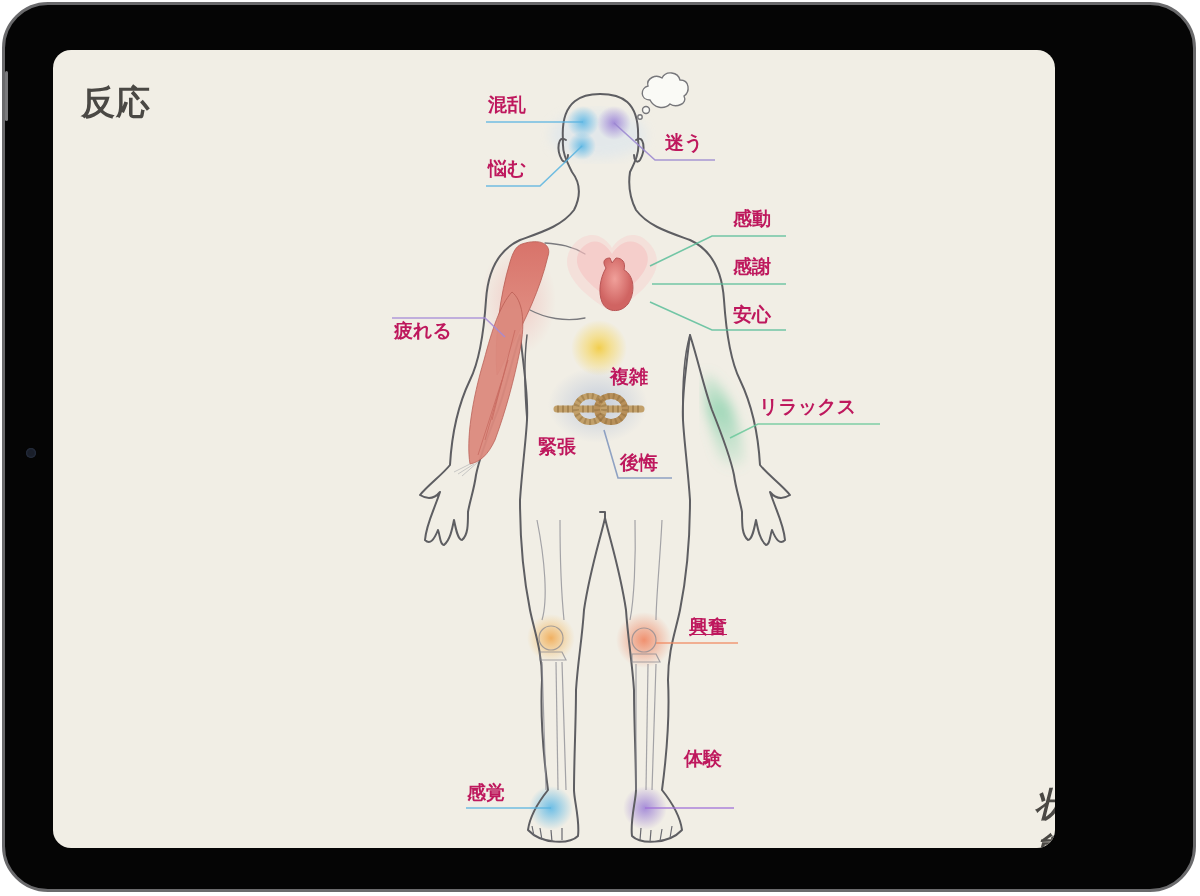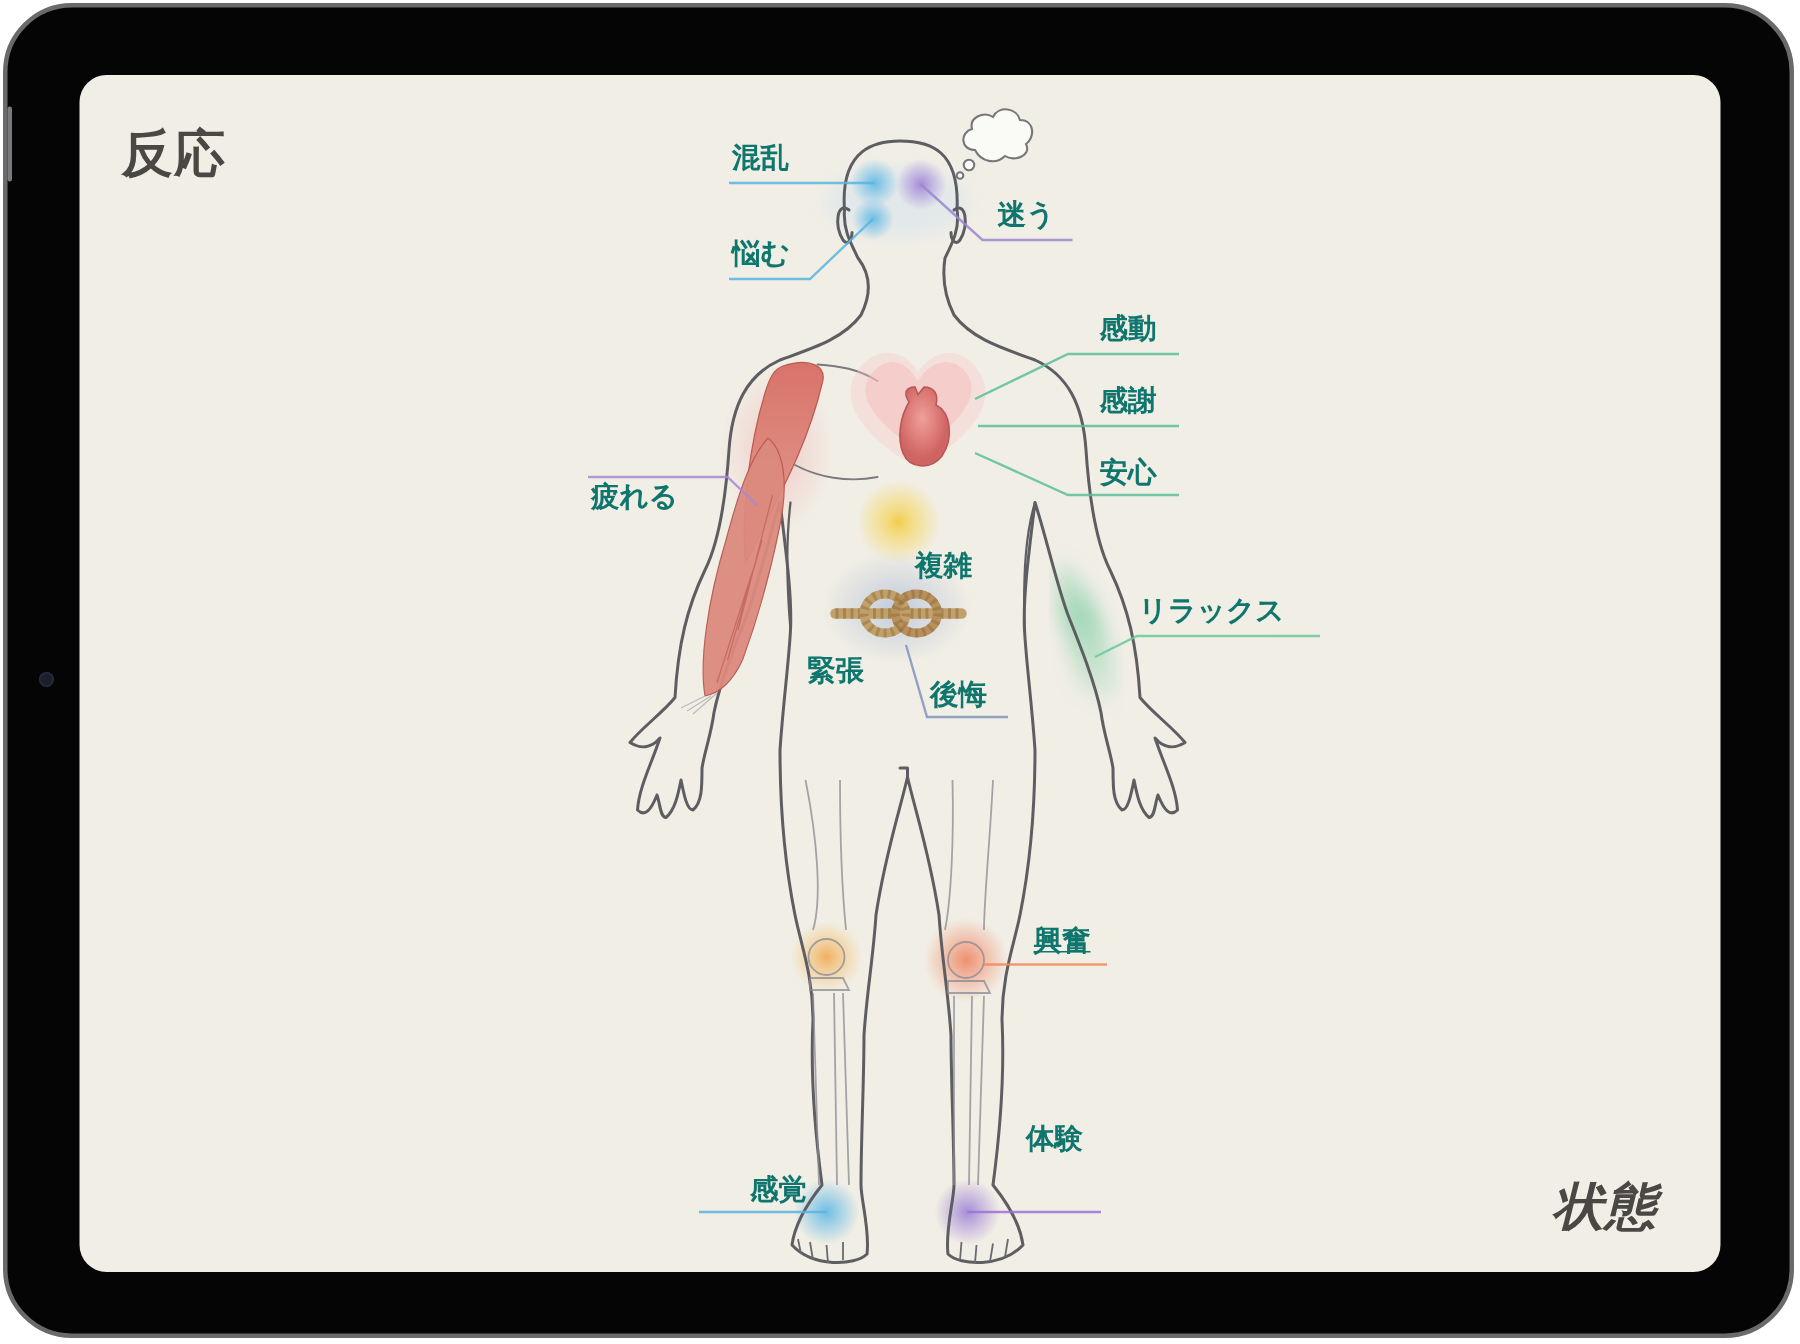--- a/index.html
+++ b/index.html
@@ -1,22 +1,22 @@
 <!DOCTYPE html>
 <html><head>
 <meta charset="utf-8">
 <style>
   html, body { margin:0; padding:0; background:#ffffff; }
   body { width:1200px; height:896px; position:relative; overflow:hidden; font-family:"DejaVu Sans", sans-serif; }
   .device { position:absolute; left:2px; top:2px; width:1194px; height:890px; background:#050505; border-radius:46px; border:3px solid #6a6a6c; box-sizing:border-box; }
   .side-btn { position:absolute; left:0; top:66px; width:3px; height:50px; background:#7a7a7c; border-radius:2px; }
   .camera { position:absolute; left:21px; top:443px; width:10px; height:10px; border-radius:50%; background:#1a1f2a; box-shadow:inset 0 0 2px #3a4660; }
-  .screen { position:absolute; left:53px; top:50px; width:1094px; height:798px; background:#f1eee5; border-radius:18px; overflow:hidden; }
+  .screen { position:absolute; left:53px; top:50px; width:1002px; height:798px; background:#f1eee5; border-radius:18px; overflow:hidden; }
   .corner-title { position:absolute; font-family:"DejaVu Sans", sans-serif; font-weight:bold; font-size:34px; color:#4a4844; letter-spacing:1px; }
-  .label { position:absolute; font-family:"DejaVu Sans", sans-serif; font-weight:bold; font-size:19px; color:#0f766e; white-space:nowrap; }
+  .label { position:absolute; font-family:"DejaVu Sans", sans-serif; font-weight:bold; font-size:19px; color:#be185d; white-space:nowrap; }
   svg.fig { position:absolute; left:0; top:0; }
 </style>
 </head>
 <body>
 
 <div class="device">
   <div class="side-btn"></div>
   <div class="camera"></div>
 </div>
 
@@ -200,15 +200,15 @@
   <div class="label" style="left:612px; top:80px;">迷う</div>
   <div class="label" style="left:680px; top:156px;">感動</div>
   <div class="label" style="left:680px; top:204px;">感謝</div>
   <div class="label" style="left:680px; top:252px;">安心</div>
   <div class="label" style="left:341px; top:240px;margin-top:28px;">疲れる</div>
   <div class="label" style="left:557px; top:314px;">複雑</div>
   <div class="label" style="left:485px; top:384px;">緊張</div>
   <div class="label" style="left:567px; top:400px;">後悔</div>
   <div class="label" style="left:706px; top:344px;">リラックス</div>
   <div class="label" style="left:636px; top:564px;text-decoration:underline;">興奮</div>
-  <div class="label" style="left:414px; top:730px;margin-left:33px;">感覚</div>
+  <div class="label" style="left:414px; top:730px;">感覚</div>
   <div class="label" style="left:631px; top:696px;">体験</div>
 </div>
 
 </body></html>

